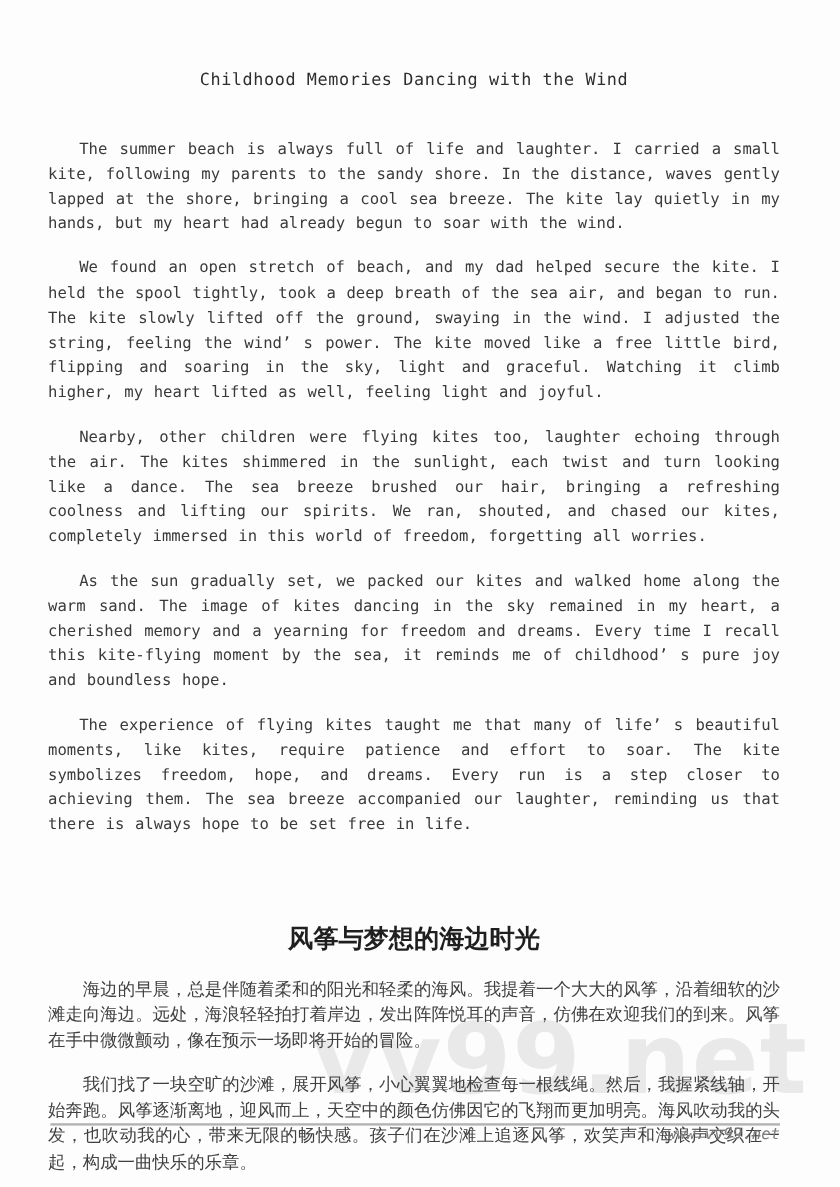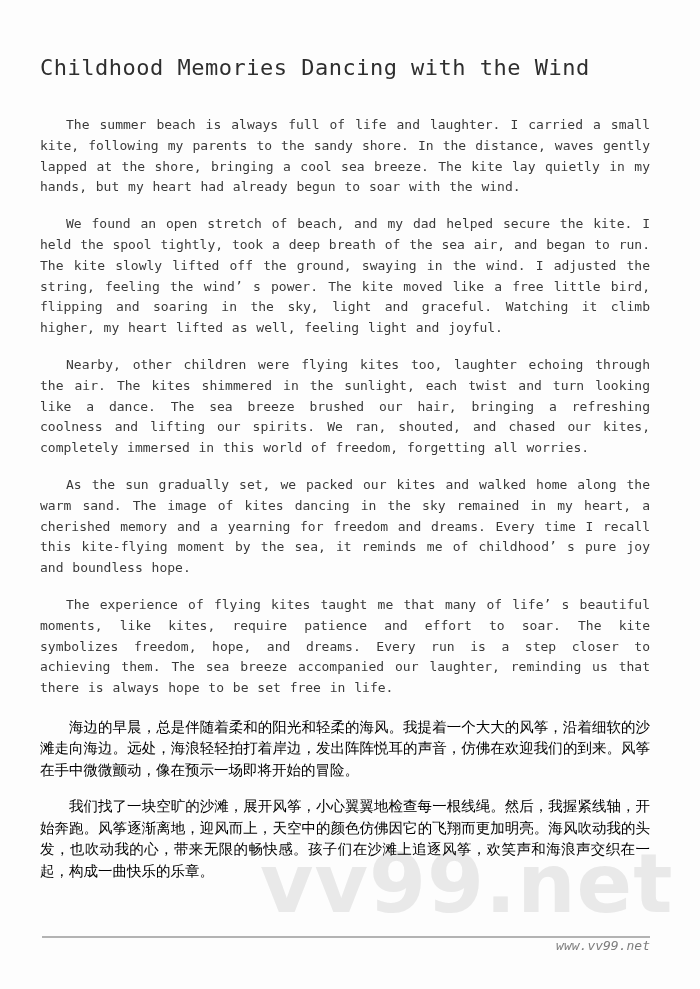--- a/index.html
+++ b/index.html
@@ -39,21 +39,22 @@
   }
   .content {
     position: absolute;
     left: 40px;
     right: 50px;
     top: 0;
     z-index: 1;
   }
   .en-title {
     margin: 56px 0 0 0;
-    font-size: 22px;
+    text-align: center;
+    font-size: 14px;
     line-height: 23px;
     font-weight: normal;
     letter-spacing: 0.5px;
     color: #2e2e2e;
     font-family: "DejaVu Sans Mono", "Liberation Mono", monospace;
   }
   .en-para {
     margin: 16px 0 0 0;
     font-size: 13px;
     line-height: 20.8px;
@@ -73,21 +74,21 @@
     font-weight: bold;
     color: #1f1f1f;
     font-family: "Liberation Sans", "DejaVu Sans", sans-serif;
   }
   .cn-para {
     margin: 15px 0 0 0;
     font-size: 14.5px;
     line-height: 21.5px;
     text-align: justify;
     text-indent: 2em;
-    color: #000000;
+    color: #404040;
     font-family: "Liberation Sans", "DejaVu Sans", sans-serif;
   }
   .cn-para.first {
     margin-top: 18px;
   }
   .footer {
     position: absolute;
     left: 42px;
     right: 50px;
     top: 936px;
@@ -118,20 +119,21 @@
   <div class="content">
 
     <h1 class="en-title">Childhood Memories Dancing with the Wind</h1>
 
     <p class="en-para first">The summer beach is always full of life and laughter. I carried a small kite, following my parents to the sandy shore. In the distance, waves gently lapped at the shore, bringing a cool sea breeze. The kite lay quietly in my hands, but my heart had already begun to soar with the wind.</p>
     <p class="en-para">We found an open stretch of beach, and my dad helped secure the kite. I held the spool tightly, took a deep breath of the sea air, and began to run. The kite slowly lifted off the ground, swaying in the wind. I adjusted the string, feeling the wind’ s power. The kite moved like a free little bird, flipping and soaring in the sky, light and graceful. Watching it climb higher, my heart lifted as well, feeling light and joyful.</p>
     <p class="en-para">Nearby, other children were flying kites too, laughter echoing through the air. The kites shimmered in the sunlight, each twist and turn looking like a dance. The sea breeze brushed our hair, bringing a refreshing coolness and lifting our spirits. We ran, shouted, and chased our kites, completely immersed in this world of freedom, forgetting all worries.</p>
     <p class="en-para">As the sun gradually set, we packed our kites and walked home along the warm sand. The image of kites dancing in the sky remained in my heart, a cherished memory and a yearning for freedom and dreams. Every time I recall this kite-flying moment by the sea, it reminds me of childhood’ s pure joy and boundless hope.</p>
     <p class="en-para">The experience of flying kites taught me that many of life’ s beautiful moments, like kites, require patience and effort to soar. The kite symbolizes freedom, hope, and dreams. Every run is a step closer to achieving them. The sea breeze accompanied our laughter, reminding us that there is always hope to be set free in life.</p>
 
+    <h2 class="cn-title">风筝与梦想的海边时光</h2>
 
     <p class="cn-para first">海边的早晨，总是伴随着柔和的阳光和轻柔的海风。我提着一个大大的风筝，沿着细软的沙滩走向海边。远处，海浪轻轻拍打着岸边，发出阵阵悦耳的声音，仿佛在欢迎我们的到来。风筝在手中微微颤动，像在预示一场即将开始的冒险。</p>
     <p class="cn-para">我们找了一块空旷的沙滩，展开风筝，小心翼翼地检查每一根线绳。然后，我握紧线轴，开始奔跑。风筝逐渐离地，迎风而上，天空中的颜色仿佛因它的飞翔而更加明亮。海风吹动我的头发，也吹动我的心，带来无限的畅快感。孩子们在沙滩上追逐风筝，欢笑声和海浪声交织在一起，构成一曲快乐的乐章。</p>
 
   </div>
 
   <div class="footer">
     <hr class="footer-rule">
     <div class="footer-url">www.vv99.net</div>
   </div>

